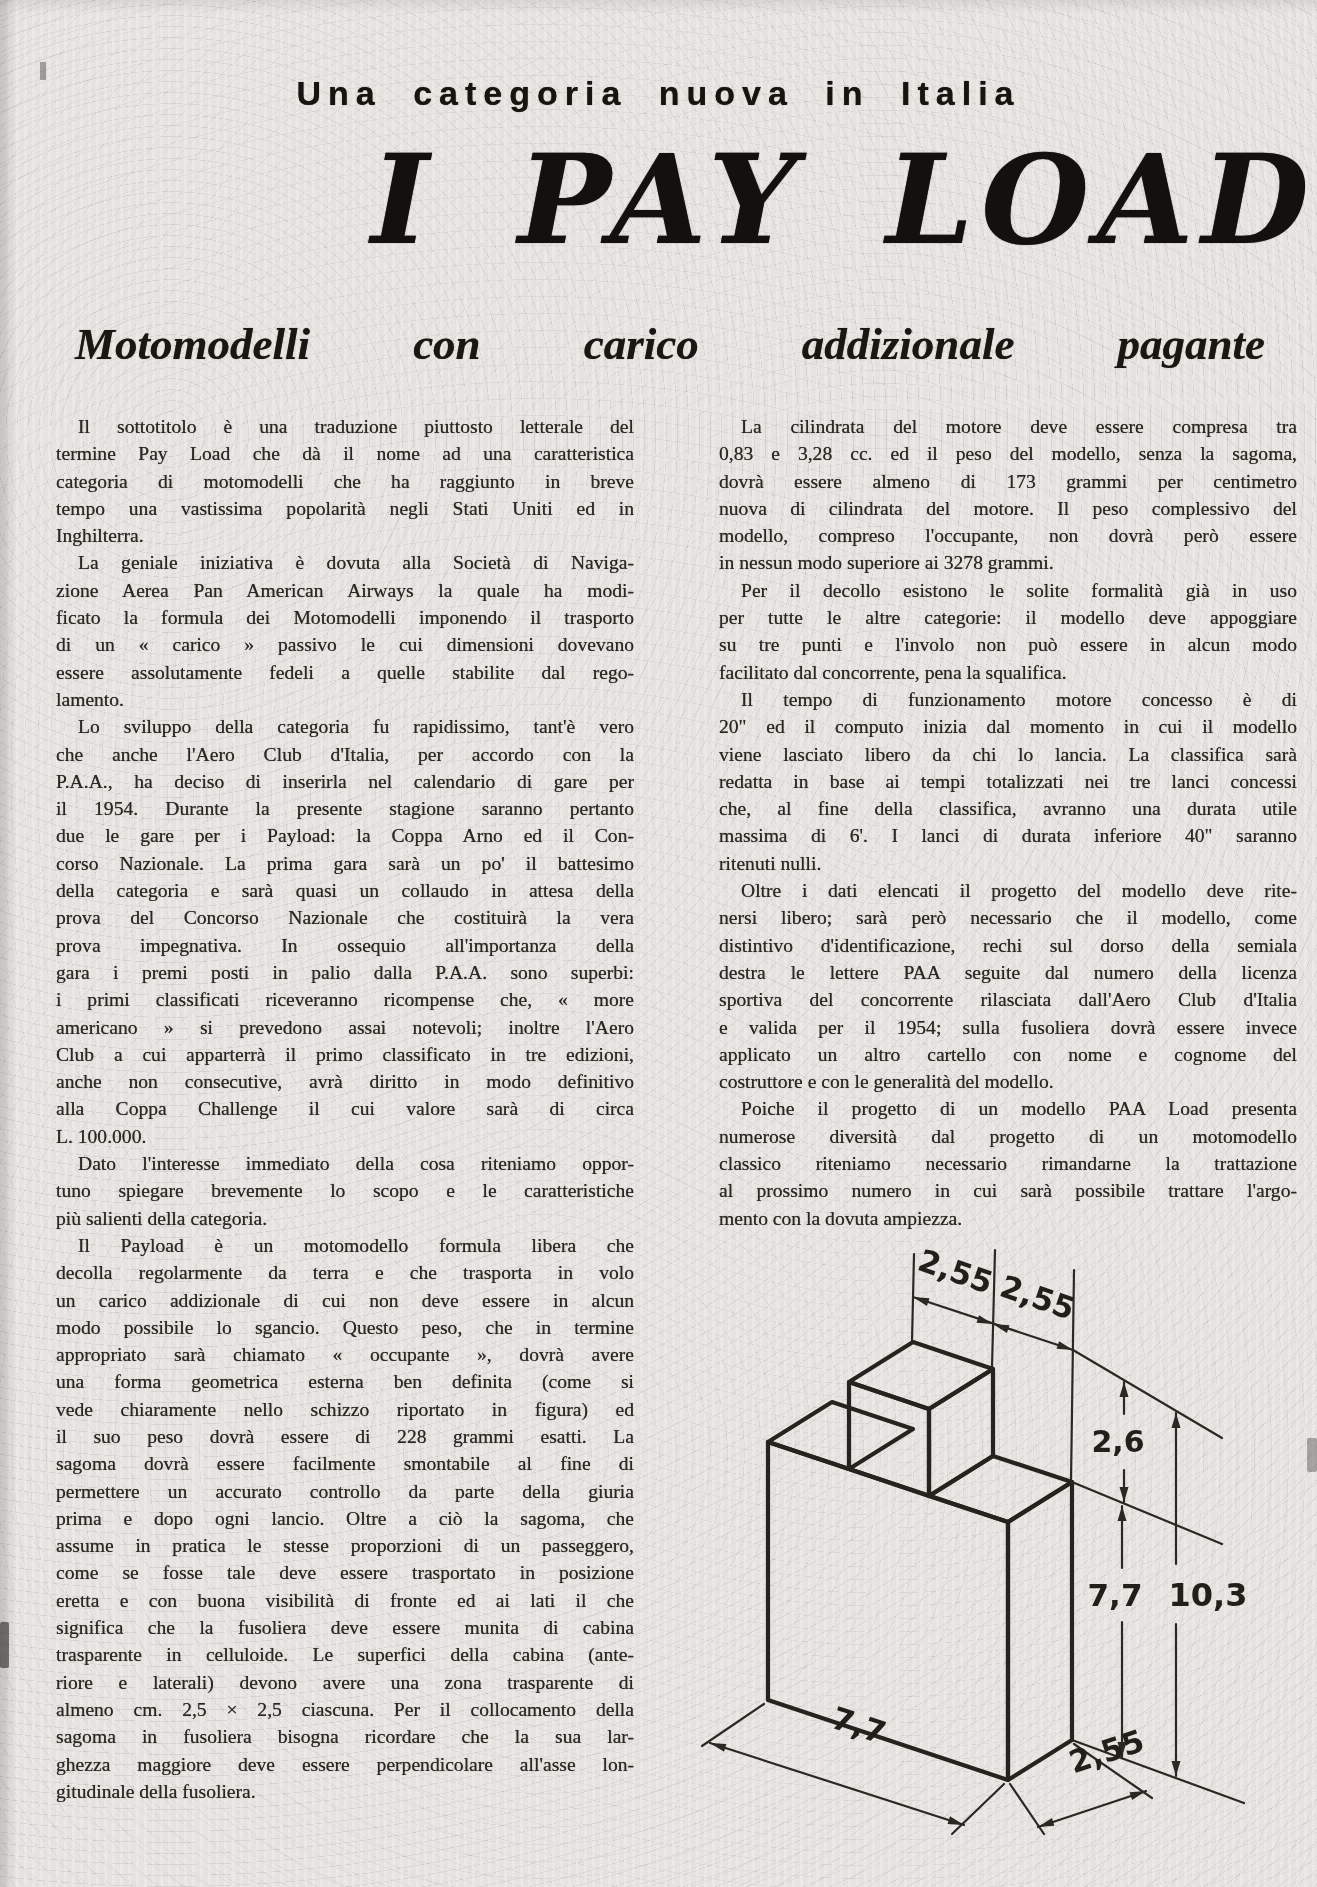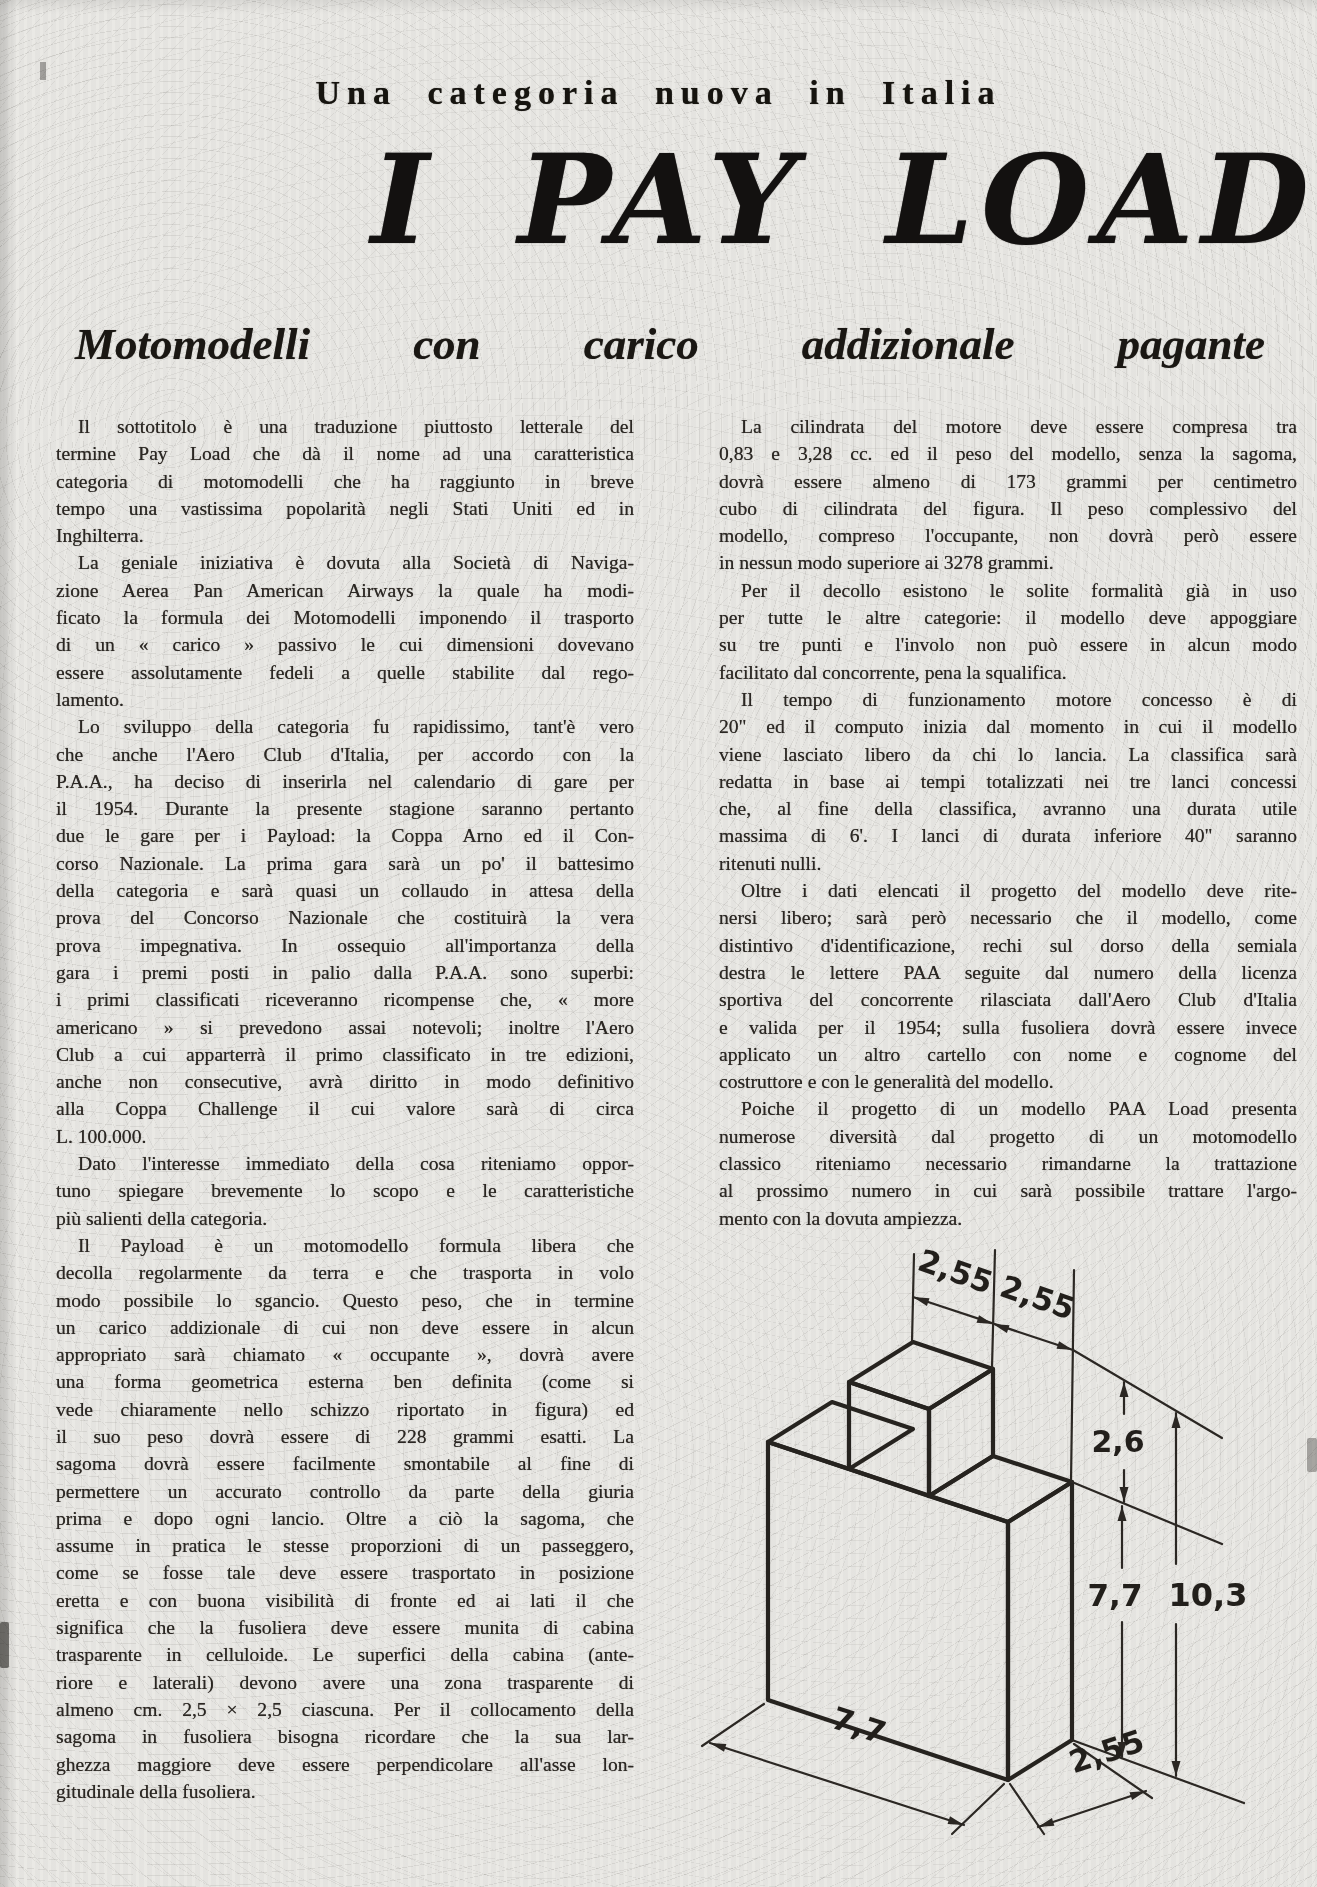--- a/index.html
+++ b/index.html
@@ -16,21 +16,21 @@
   .edge-left{position:absolute;left:0;top:0;width:16px;height:100%;
     background:linear-gradient(90deg, rgba(0,0,0,.16), rgba(0,0,0,0));}
   .edge-top{position:absolute;left:0;top:0;width:100%;height:14px;
     background:linear-gradient(180deg, rgba(0,0,0,.07), rgba(0,0,0,0));}
   .mark-a{position:absolute;left:0;top:1622px;width:9px;height:46px;background:rgba(25,23,20,.55);border-radius:2px;}
   .mark-b{position:absolute;right:0;top:1438px;width:10px;height:34px;background:rgba(25,23,20,.32);border-radius:2px;}
   .mark-c{position:absolute;left:40px;top:62px;width:6px;height:18px;background:rgba(25,23,20,.35);}
 
   .kicker{
     position:absolute;top:74px;left:0;width:100%;text-align:center;
-    font-family:Liberation Serif, serif;font-weight:bold;font-size:34px;
+    font-family:Liberation Sans, sans-serif;font-weight:bold;font-size:34px;
     letter-spacing:7px;word-spacing:15px;color:#16140f;
     text-shadow:0 0 .8px rgba(20,18,14,.8);
   }
   .title{
     position:absolute;top:126px;left:0;width:100%;text-align:right;line-height:1.2;
     font-family:"DejaVu Serif", serif;font-style:italic;font-weight:bold;font-size:124px;
     letter-spacing:8px;word-spacing:30px;color:#131110;
     text-shadow:0 0 1px rgba(19,17,16,.7);
   }
   .subtitle{
@@ -109,22 +109,22 @@
         <div class="line last">L. 100.000.</div>
       </div>
       <div class="para">
         <div class="line first">Dato l'interesse immediato della cosa riteniamo oppor-</div>
         <div class="line">tuno spiegare brevemente lo scopo e le caratteristiche</div>
         <div class="line last">più salienti della categoria.</div>
       </div>
       <div class="para">
         <div class="line first">Il Payload è un motomodello formula libera che</div>
         <div class="line">decolla regolarmente da terra e che trasporta in volo</div>
+        <div class="line">un carico addizionale di cui non deve essere in alcun</div>
         <div class="line">modo possibile lo sgancio. Questo peso, che in termine</div>
-        <div class="line">un carico addizionale di cui non deve essere in alcun</div>
         <div class="line">appropriato sarà chiamato « occupante », dovrà avere</div>
         <div class="line">una forma geometrica esterna ben definita (come si</div>
         <div class="line">vede chiaramente nello schizzo riportato in figura) ed</div>
         <div class="line">il suo peso dovrà essere di 228 grammi esatti. La</div>
         <div class="line">sagoma dovrà essere facilmente smontabile al fine di</div>
         <div class="line">permettere un accurato controllo da parte della giuria</div>
         <div class="line">prima e dopo ogni lancio. Oltre a ciò la sagoma, che</div>
         <div class="line">assume in pratica le stesse proporzioni di un passeggero,</div>
         <div class="line">come se fosse tale deve essere trasportato in posizione</div>
         <div class="line">eretta e con buona visibilità di fronte ed ai lati il che</div>
@@ -135,21 +135,21 @@
         <div class="line">sagoma in fusoliera bisogna ricordare che la sua lar-</div>
         <div class="line">ghezza maggiore deve essere perpendicolare all'asse lon-</div>
         <div class="line last">gitudinale della fusoliera.</div>
       </div>
     </div>
   <div class="col col-right">
       <div class="para">
         <div class="line first">La cilindrata del motore deve essere compresa tra</div>
         <div class="line">0,83 e 3,28 cc. ed il peso del modello, senza la sagoma,</div>
         <div class="line">dovrà essere almeno di 173 grammi per centimetro</div>
-        <div class="line">cubo di cilindrata del figura. Il peso complessivo del</div>
+        <div class="line">nuova di cilindrata del motore. Il peso complessivo del</div>
         <div class="line">modello, compreso l'occupante, non dovrà però essere</div>
         <div class="line last">in nessun modo superiore ai 3278 grammi.</div>
       </div>
       <div class="para">
         <div class="line first">Per il decollo esistono le solite formalità già in uso</div>
         <div class="line">per tutte le altre categorie: il modello deve appoggiare</div>
         <div class="line">su tre punti e l'involo non può essere in alcun modo</div>
         <div class="line last">facilitato dal concorrente, pena la squalifica.</div>
       </div>
       <div class="para">

